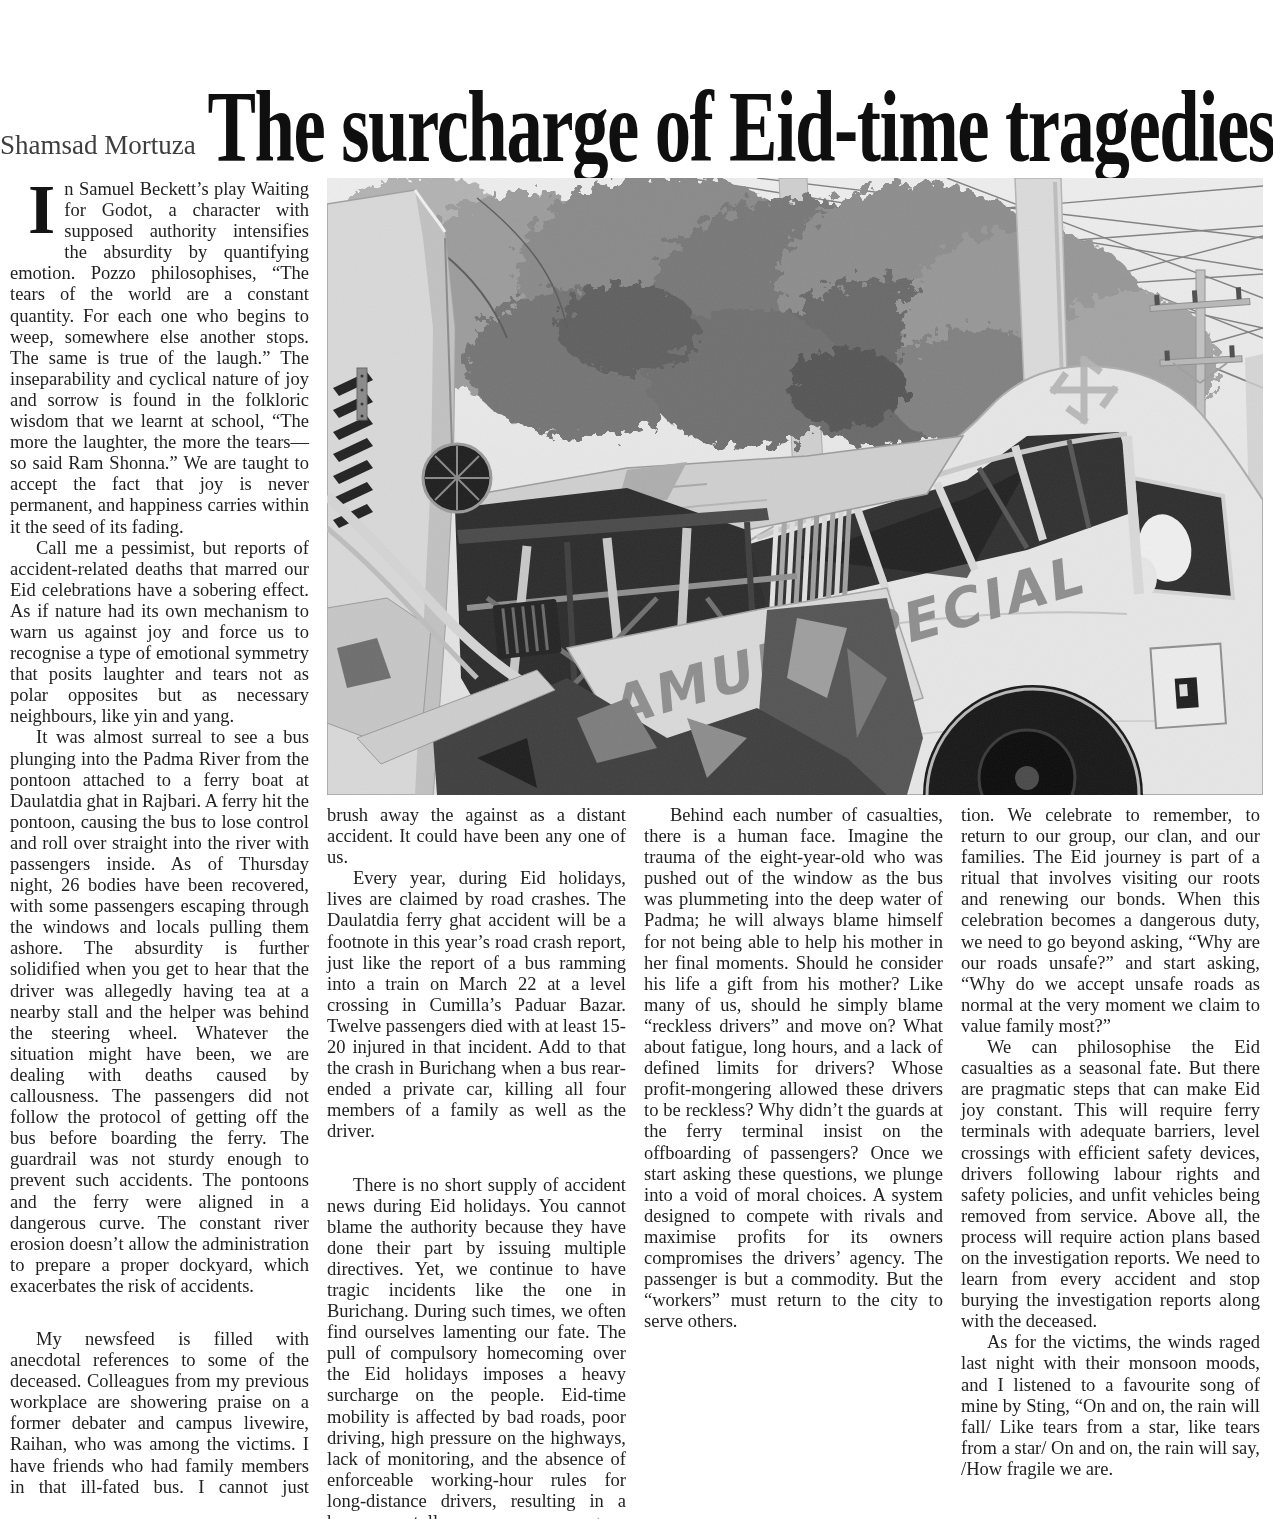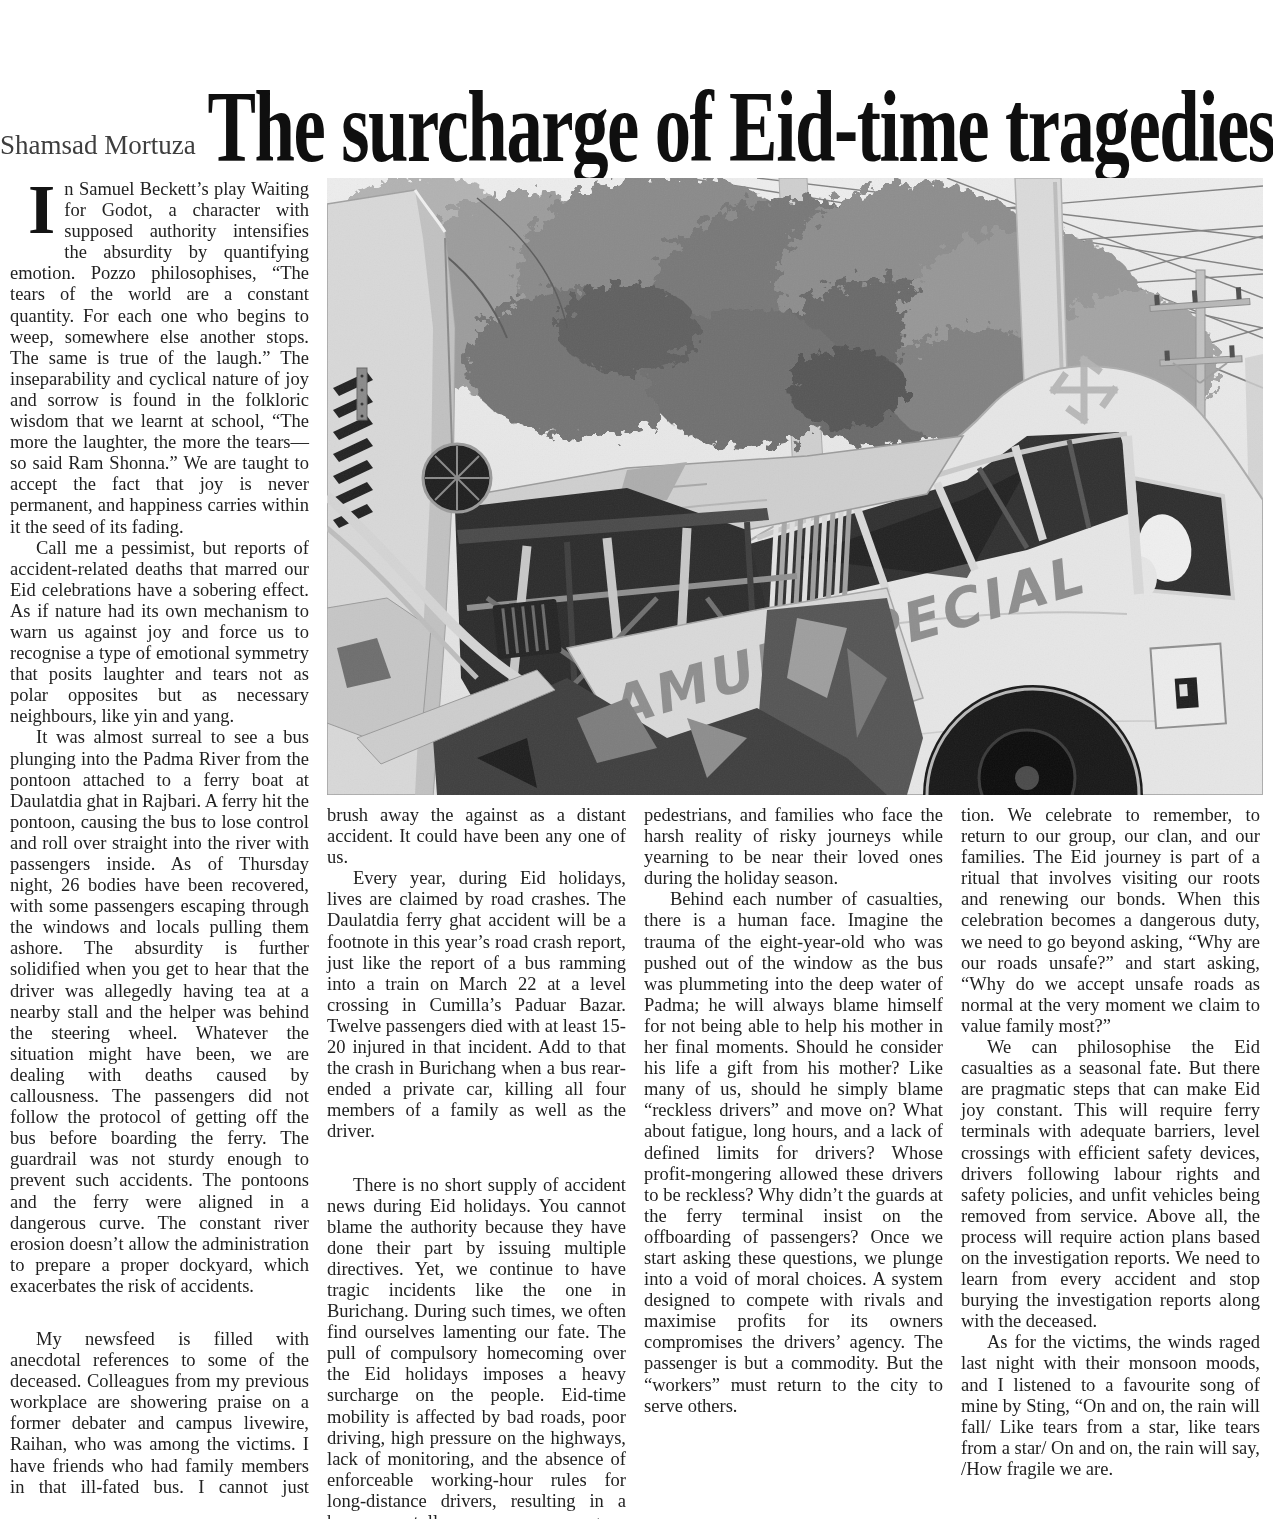--- a/index.html
+++ b/index.html
@@ -275,21 +275,20 @@
       <p class="runover">My newsfeed is filled with anecdotal references to some of the deceased. Colleagues from my previous workplace are showering praise on a former debater and campus livewire, Raihan, who was among the victims. I have friends who had family members in that ill-fated bus. I cannot just</p>
     </div>
 
     <div class="col below">
       <p class="no-indent">brush away the against as a distant accident. It could have been any one of us.</p>
       <p>Every year, during Eid holidays, lives are claimed by road crashes. The Daulatdia ferry ghat accident will be a footnote in this year’s road crash report, just like the report of a bus ramming into a train on March 22 at a level crossing in Cumilla’s Paduar Bazar. Twelve passengers died with at least 15-20 injured in that incident. Add to that the crash in Burichang when a bus rear-ended a private car, killing all four members of a family as well as the driver.</p>
       <p class="runover">There is no short supply of accident news during Eid holidays. You cannot blame the authority because they have done their part by issuing multiple directives. Yet, we continue to have tragic incidents like the one in Burichang. During such times, we often find ourselves lamenting our fate. The pull of compulsory homecoming over the Eid holidays imposes a heavy surcharge on the people. Eid-time mobility is affected by bad roads, poor driving, high pressure on the highways, lack of monitoring, and the absence of enforceable working-hour rules for long-distance drivers, resulting in a heavy toll on passengers,</p>
     </div>
 
     <div class="col below">
-      <p class="no-indent">pedestrians, and families who face the harsh reality of risky journeys while yearning to be near their loved ones during the holiday season.</p>
       <p>Behind each number of casualties, there is a human face. Imagine the trauma of the eight-year-old who was pushed out of the window as the bus was plummeting into the deep water of Padma; he will always blame himself for not being able to help his mother in her final moments. Should he consider his life a gift from his mother? Like many of us, should he simply blame “reckless drivers” and move on? What about fatigue, long hours, and a lack of defined limits for drivers? Whose profit-mongering allowed these drivers to be reckless? Why didn’t the guards at the ferry terminal insist on the offboarding of passengers? Once we start asking these questions, we plunge into a void of moral choices. A system designed to compete with rivals and maximise profits for its owners compromises the drivers’ agency. The passenger is but a commodity. But the “workers” must return to the city to serve others.</p>
     </div>
 
     <div class="col below">
       <p class="no-indent">tion. We celebrate to remember, to return to our group, our clan, and our families. The Eid journey is part of a ritual that involves visiting our roots and renewing our bonds. When this celebration becomes a dangerous duty, we need to go beyond asking, “Why are our roads unsafe?” and start asking, “Why do we accept unsafe roads as normal at the very moment we claim to value family most?”</p>
       <p>We can philosophise the Eid casualties as a seasonal fate. But there are pragmatic steps that can make Eid joy constant. This will require ferry terminals with adequate barriers, level crossings with efficient safety devices, drivers following labour rights and safety policies, and unfit vehicles being removed from service. Above all, the process will require action plans based on the investigation reports. We need to learn from every accident and stop burying the investigation reports along with the deceased.</p>
       <p>As for the victims, the winds raged last night with their monsoon moods, and I listened to a favourite song of mine by Sting, “On and on, the rain will fall/ Like tears from a star, like tears from a star/ On and on, the rain will say, /How fragile we are.</p>
     </div>
 
   </div>

